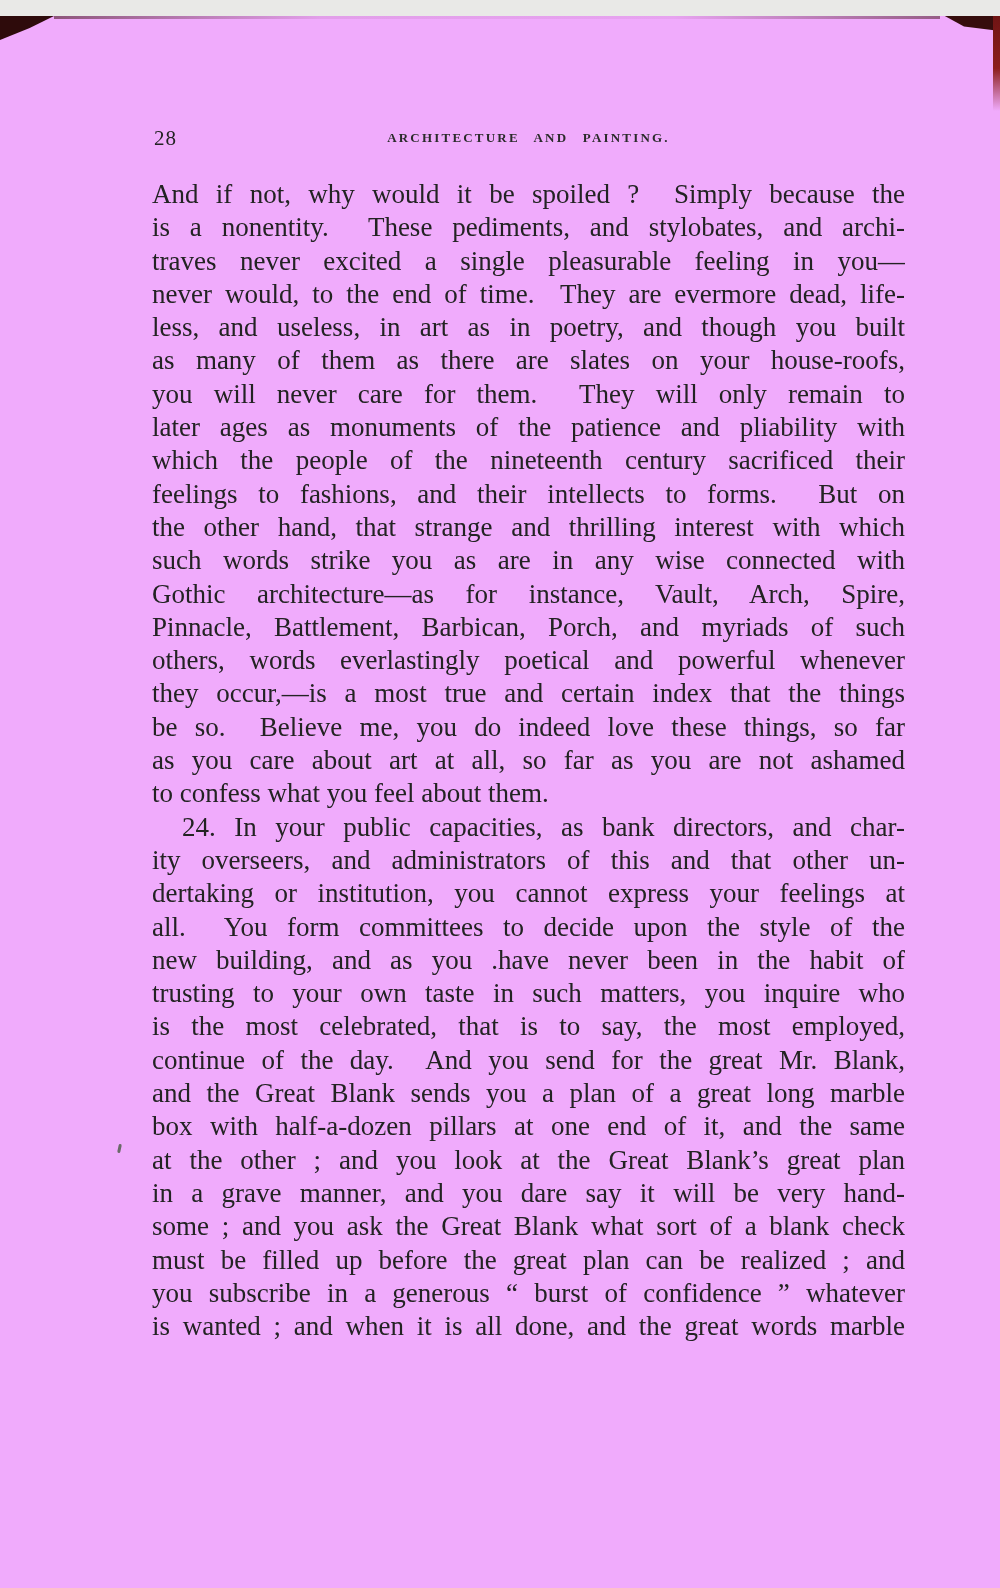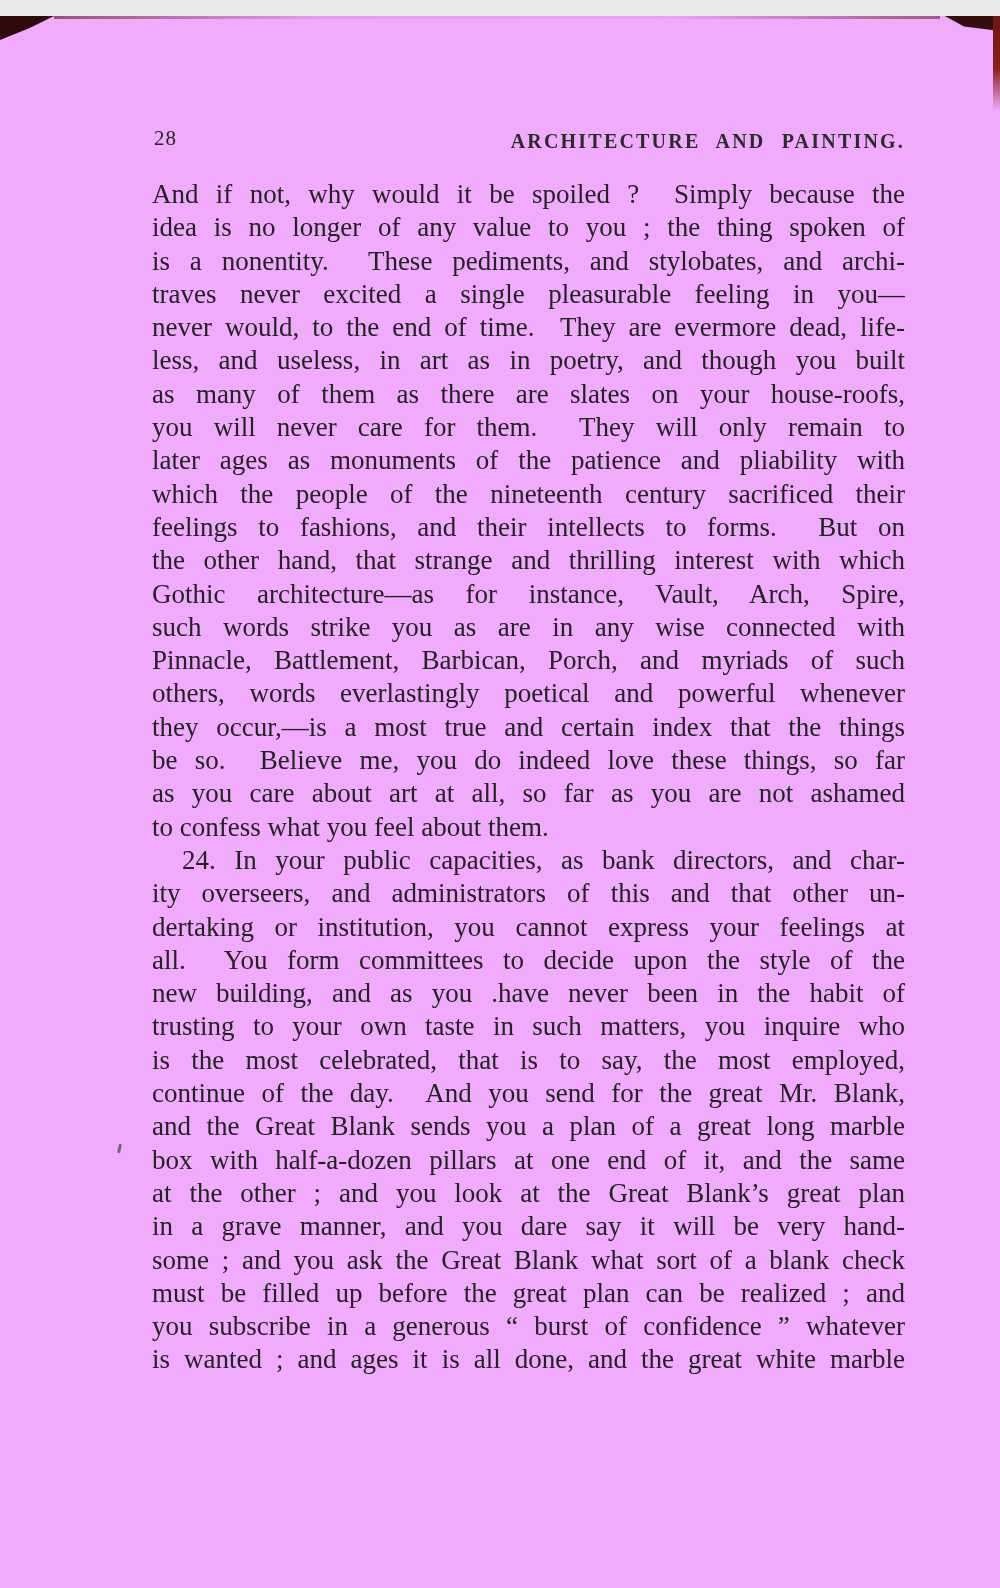--- a/index.html
+++ b/index.html
@@ -57,22 +57,22 @@
   }
   .page-number {
     position: absolute;
     left: 2px;
     top: 0;
     font-size: 21px;
     letter-spacing: 1px;
   }
   .running-title {
     display: block;
-    text-align: right;
-    font-size: 20px;
+    text-align: center;
+    font-size: 13px;
     font-weight: bold;
     letter-spacing: 2.2px;
     word-spacing: 9px;
     padding-top: 4px;
     color: #2b2b2b;
   }
 
   .body-text {
     font-size: 27px;
   }
@@ -102,33 +102,32 @@
   <div class="artifact artifact-margin-tick"></div>
 
   <div class="page-inner">
     <header class="running-head">
       <span class="page-number">28</span>
       <span class="running-title">ARCHITECTURE AND PAINTING.</span>
     </header>
     <main class="body-text">
         <div class="paragraph">
           <div class="line">And if not, why would it be spoiled ?  Simply because the</div>
-          <div class="line">idea is no longer of any value to you ; the thing spoken of</div>
           <div class="line">is a nonentity.  These pediments, and stylobates, and archi-</div>
           <div class="line">traves never excited a single pleasurable feeling in you—</div>
           <div class="line">never would, to the end of time.  They are evermore dead, life-</div>
           <div class="line">less, and useless, in art as in poetry, and though you built</div>
           <div class="line">as many of them as there are slates on your house-roofs,</div>
           <div class="line">you will never care for them.  They will only remain to</div>
           <div class="line">later ages as monuments of the patience and pliability with</div>
           <div class="line">which the people of the nineteenth century sacrificed their</div>
           <div class="line">feelings to fashions, and their intellects to forms.  But on</div>
           <div class="line">the other hand, that strange and thrilling interest with which</div>
+          <div class="line">such words strike you as are in any wise connected with</div>
           <div class="line">Gothic architecture—as for instance, Vault, Arch, Spire,</div>
-          <div class="line">such words strike you as are in any wise connected with</div>
           <div class="line">Pinnacle, Battlement, Barbican, Porch, and myriads of such</div>
           <div class="line">others, words everlastingly poetical and powerful whenever</div>
           <div class="line">they occur,—is a most true and certain index that the things</div>
           <div class="line">be so.  Believe me, you do indeed love these things, so far</div>
           <div class="line">as you care about art at all, so far as you are not ashamed</div>
           <div class="line last-left">to confess what you feel about them.</div>
         </div>
         <div class="paragraph">
           <div class="line indent">24. In your public capacities, as bank directors, and char-</div>
           <div class="line">ity overseers, and administrators of this and that other un-</div>
@@ -138,17 +137,17 @@
           <div class="line">trusting to your own taste in such matters, you inquire who</div>
           <div class="line">is the most celebrated, that is to say, the most employed,</div>
           <div class="line">continue of the day.  And you send for the great Mr. Blank,</div>
           <div class="line">and the Great Blank sends you a plan of a great long marble</div>
           <div class="line">box with half-a-dozen pillars at one end of it, and the same</div>
           <div class="line">at the other ; and you look at the Great Blank’s great plan</div>
           <div class="line">in a grave manner, and you dare say it will be very hand-</div>
           <div class="line">some ; and you ask the Great Blank what sort of a blank check</div>
           <div class="line">must be filled up before the great plan can be realized ; and</div>
           <div class="line">you subscribe in a generous “ burst of confidence ” whatever</div>
-          <div class="line">is wanted ; and ages it is all done, and the great white marble</div>
+          <div class="line">is wanted ; and when it is all done, and the great words marble</div>
         </div>
       </main>
   </div>
 </div>
 
 </body></html>

